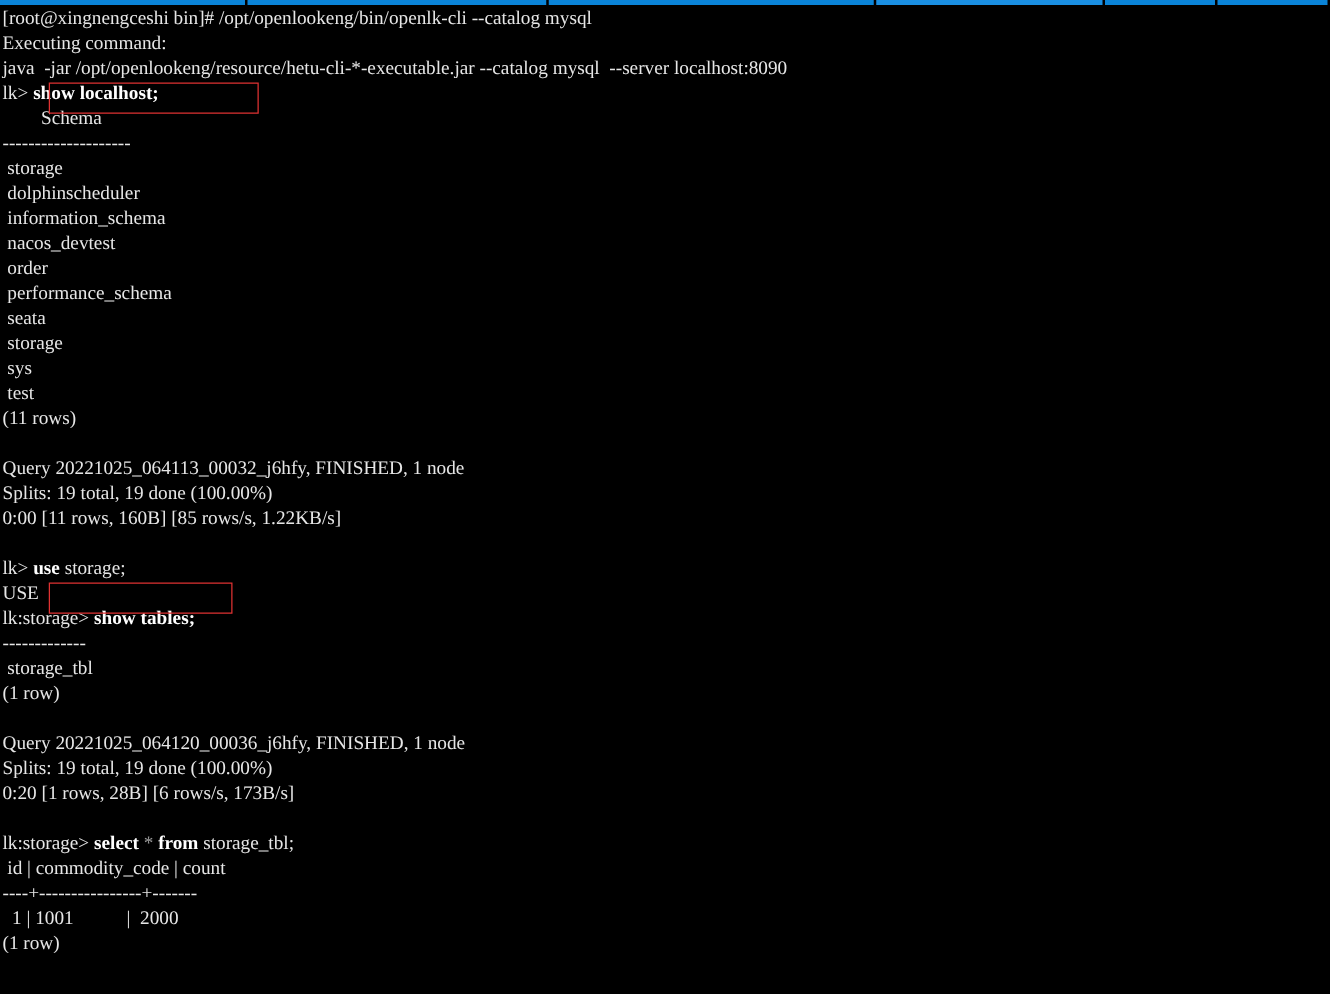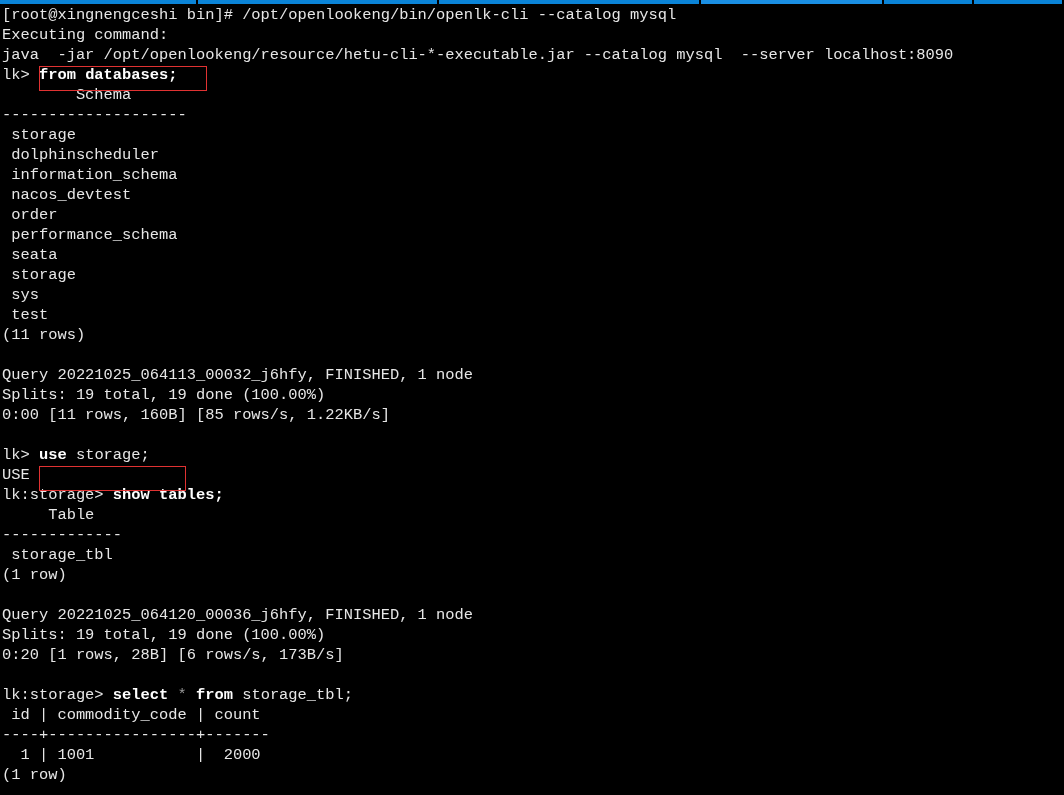--- a/index.html
+++ b/index.html
@@ -34,21 +34,21 @@
   }
 
   
   #terminal {
     position: absolute;
     top: 5px; left: 0;
     width: 1064px;
     height: 790px;
     background: #000000;
     color: #e8e8e8;
-    font-family: Liberation Mono, monospace;
+    font-family: Liberation Serif, serif;
     font-size: 15.4px;
     line-height: 20px;
     letter-spacing: 0px;
     overflow: hidden;
   }
   .line {
     position: relative;
     white-space: pre;
     height: 20px;
     padding-left: 2px;
@@ -74,21 +74,21 @@
     <div class="tab" style="width: 260px;"></div>
     <div class="tab active" style="width: 182px;"></div>
     <div class="tab" style="width: 88px;"></div>
     <div class="tab" style="width: 88px;"></div>
   </div>
 
 <div id="terminal">
     <div class="line" id="l01">[root@xingnengceshi bin]# /opt/openlookeng/bin/openlk-cli --catalog mysql</div>
     <div class="line" id="l02">Executing command:</div>
     <div class="line" id="l03">java  -jar /opt/openlookeng/resource/hetu-cli-*-executable.jar --catalog mysql  --server localhost:8090</div>
-    <div class="line" id="l04"><span>lk&gt; </span><span class="bold">from databases;</span></div>
+    <div class="line" id="l04"><span>lk&gt; </span><span class="bold">show localhost;</span></div>
     <div class="line" id="l05">        Schema</div>
     <div class="line" id="l06">--------------------</div>
     <div class="line" id="l07"> storage</div>
     <div class="line" id="l08"> dolphinscheduler</div>
     <div class="line" id="l10"> information_schema</div>
     <div class="line" id="l11"> nacos_devtest</div>
     <div class="line" id="l12"> order</div>
     <div class="line" id="l13"> performance_schema</div>
     <div class="line" id="l14"> seata</div>
     <div class="line" id="l15"> storage</div>
@@ -96,21 +96,20 @@
     <div class="line" id="l17"> test</div>
     <div class="line" id="l18">(11 rows)</div>
     <div class="line" id="l19"></div>
     <div class="line" id="l20">Query 20221025_064113_00032_j6hfy, FINISHED, 1 node</div>
     <div class="line" id="l21">Splits: 19 total, 19 done (100.00%)</div>
     <div class="line" id="l22">0:00 [11 rows, 160B] [85 rows/s, 1.22KB/s]</div>
     <div class="line" id="l23"></div>
     <div class="line" id="l24"><span>lk&gt; </span><span class="bold">use</span><span> storage;</span></div>
     <div class="line" id="l25">USE</div>
     <div class="line" id="l26"><span>lk:storage&gt; </span><span class="bold">show tables;</span></div>
-    <div class="line" id="l27">     Table</div>
     <div class="line" id="l28">-------------</div>
     <div class="line" id="l29"> storage_tbl</div>
     <div class="line" id="l30">(1 row)</div>
     <div class="line" id="l31"></div>
     <div class="line" id="l32">Query 20221025_064120_00036_j6hfy, FINISHED, 1 node</div>
     <div class="line" id="l33">Splits: 19 total, 19 done (100.00%)</div>
     <div class="line" id="l34">0:20 [1 rows, 28B] [6 rows/s, 173B/s]</div>
     <div class="line" id="l35"></div>
     <div class="line" id="l36"><span>lk:storage&gt; </span><span class="bold">select</span><span class="dim"> * </span><span class="bold">from</span><span> storage_tbl;</span></div>
     <div class="line" id="l37"> id | commodity_code | count</div>

